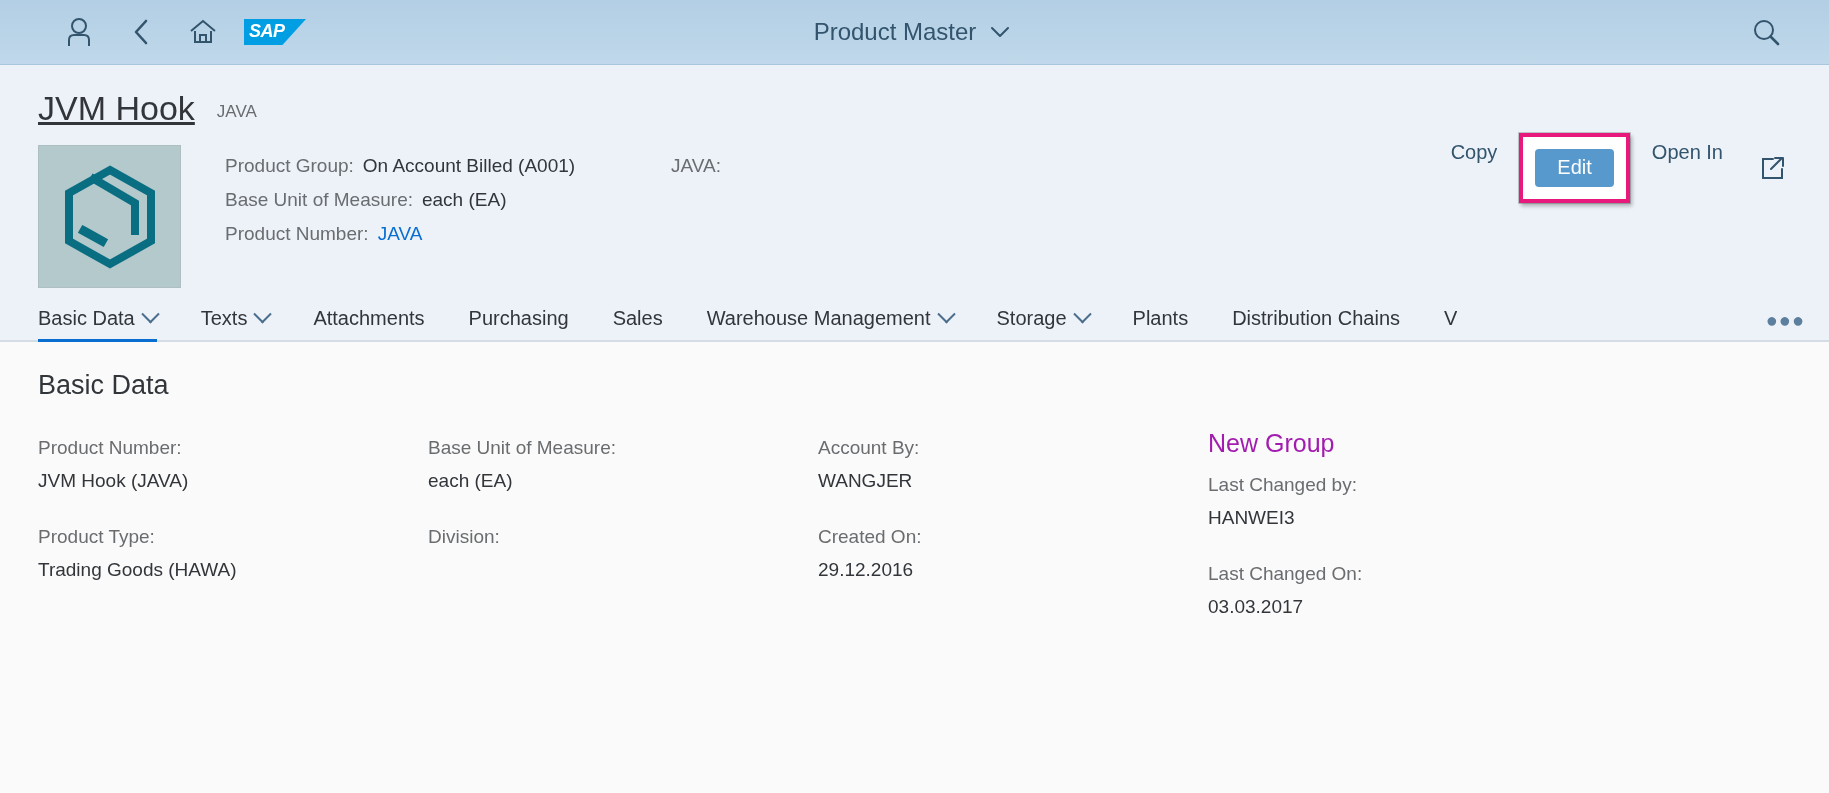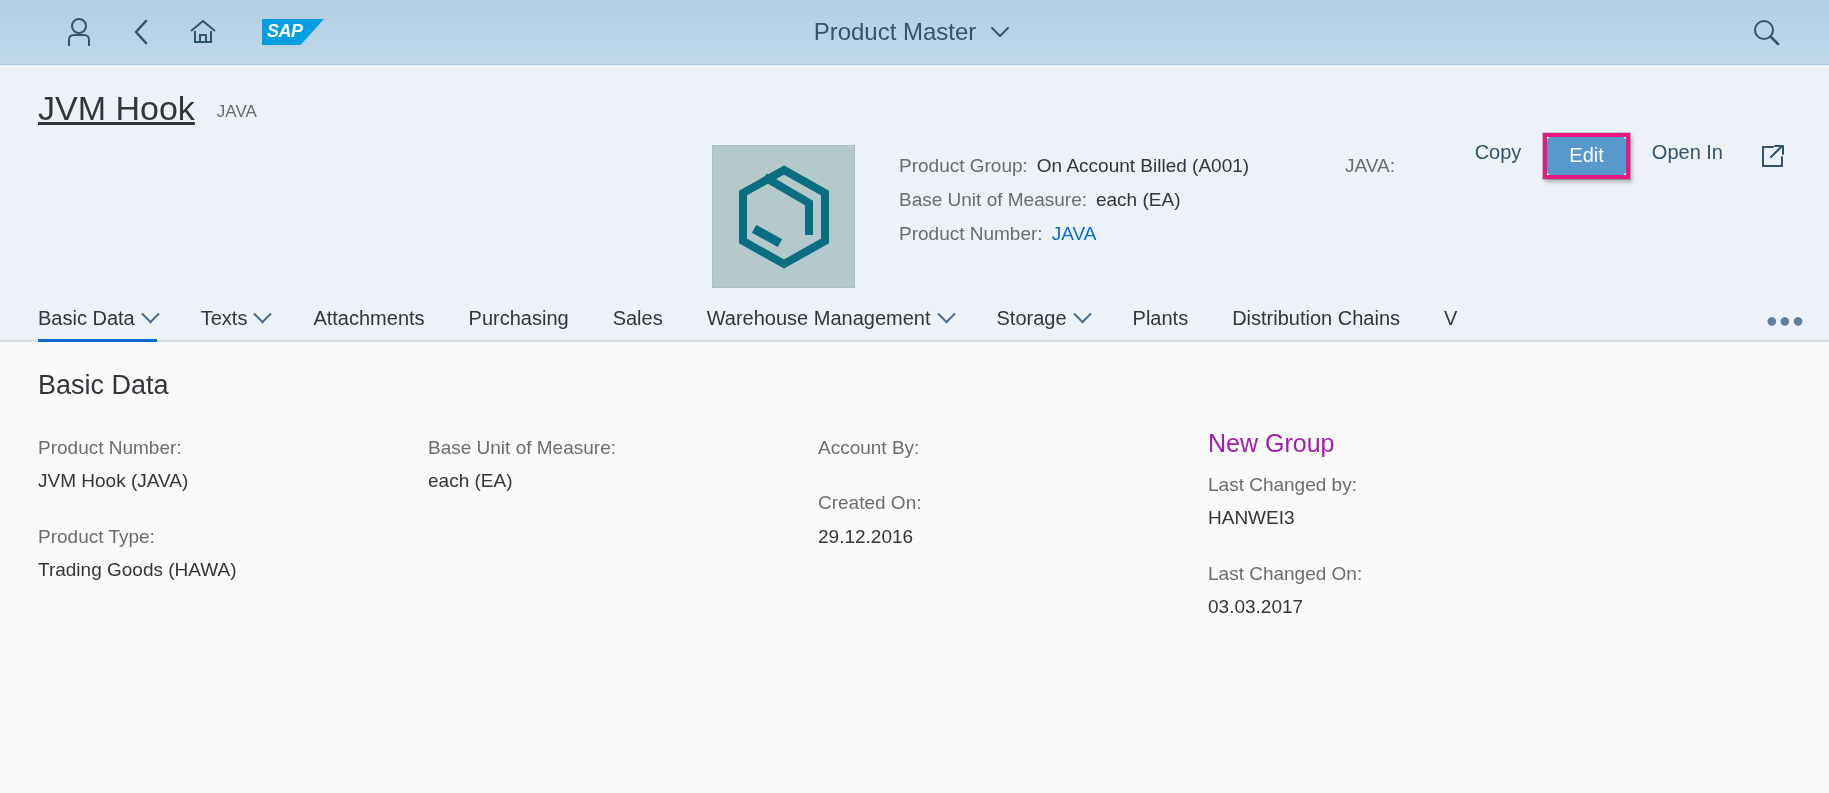--- a/index.html
+++ b/index.html
@@ -24,21 +24,21 @@
   .shell-left { display: flex; align-items: center; gap: 0px; }
   .shell-btn {
     width: 62px; height: 48px;
     display: flex; align-items: center; justify-content: center;
     cursor: pointer;
   }
   .shell-btn svg { display: block; }
   .sap-logo {
     position: relative;
     width: 62px; height: 26px;
-    margin-left: 28px;
+    margin-left: 10px;
     cursor: pointer;
   }
   .sap-logo-shape {
     position: absolute; left: 0; top: 0;
     width: 62px; height: 26px;
     background: #029ee3;
     clip-path: polygon(0 0, 100% 0, 62% 100%, 0 100%);
   }
   .sap-logo-text {
     position: absolute; left: 5px; top: 2px;
@@ -105,21 +105,21 @@
   .act-link {
     font-size: 20px;
     color: #32546d;
     padding: 8px 14px;
     cursor: pointer;
     white-space: nowrap;
   }
   .edit-wrap {
     position: relative;
     margin: 0 8px;
-    padding: 4px;
+    padding: 16px;
   }
   .edit-highlight {
     position: absolute;
     left: 0; top: 0; right: 0; bottom: 0;
     border: 4px solid #e8197d;
     box-shadow: 0 0 0 1px rgba(0,0,0,0.18), 2px 3px 4px rgba(0,0,0,0.28);
     background: #ffffff;
     pointer-events: none;
   }
   .edit-btn {
@@ -137,21 +137,20 @@
     padding: 8px 12px 8px 20px;
     cursor: pointer;
     display: flex; align-items: center;
   }
 
   
   .obj-content {
     display: flex;
     padding-top: 18px;
     padding-bottom: 8px;
-    justify-content: flex-end;
   }
   .prod-image {
     width: 143px; height: 143px;
     background: #b3c9cc;
     display: flex; align-items: center; justify-content: center;
     flex: none;
     border: 1px solid #aebfc2;
   }
   .attr-cols {
     display: flex;
@@ -409,25 +408,30 @@
         <div class="field-label">Product Type:</div>
         <div class="field-value">Trading Goods (HAWA)</div>
       </div>
     </div>
 
     <div class="form-col">
       <div class="field">
         <div class="field-label">Base Unit of Measure:</div>
         <div class="field-value">each (EA)</div>
       </div>
+      <div class="field">
+        <div class="field-label">Division:</div>
+        <div class="field-value"></div>
+      </div>
     </div>
 
     <div class="form-col">
       <div class="field">
         <div class="field-label">Account By:</div>
+        <div class="field-value">WANGJER</div>
       </div>
       <div class="field">
         <div class="field-label">Created On:</div>
         <div class="field-value">29.12.2016</div>
       </div>
     </div>
 
     <div class="form-col last">
       <div class="group-title">New Group</div>
       <div class="field">

